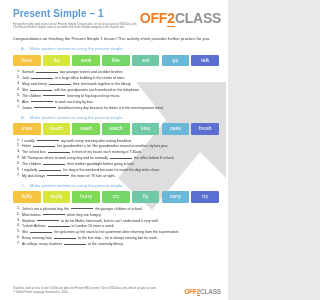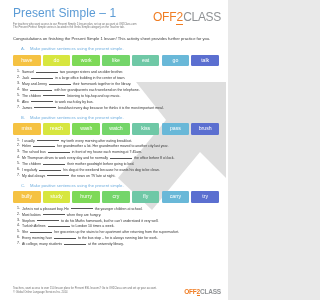--- a/index.html
+++ b/index.html
@@ -40,39 +40,39 @@
   }
 
   
   .header {
     position: relative;
     padding: 7px 9px 0 13px;
     z-index: 10;
   }
   .title {
     color: #5b9bd5;
-    font-size: 12px;
-    font-weight: normal;
+    font-size: 10px;
+    font-weight: bold;
     letter-spacing: .1px;
     line-height: 13px;
   }
   .subline {
     color: #6f6f6f;
     font-size: 2.7px;
     line-height: 3.9px;
     margin-top: 2.5px;
     letter-spacing: 0px;
   }
 
   .logo {
     position: absolute;
     right: 7px;
     top: 10px;
-    font-size: 12px;
-    font-weight: normal;
+    font-size: 14px;
+    font-weight: bold;
     letter-spacing: -0.3px;
     white-space: nowrap;
   }
   .logo .o { color: #f07d23; }
   .logo .c { color: #8f9295; }
   .logo .two {
     color: #f07d23;
     border-bottom: 1.2px solid #f07d23;
     padding: 0 .3px;
   }

